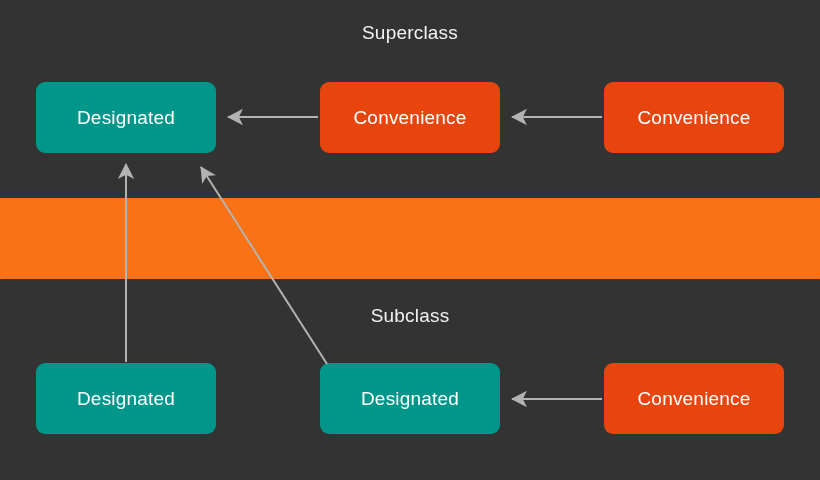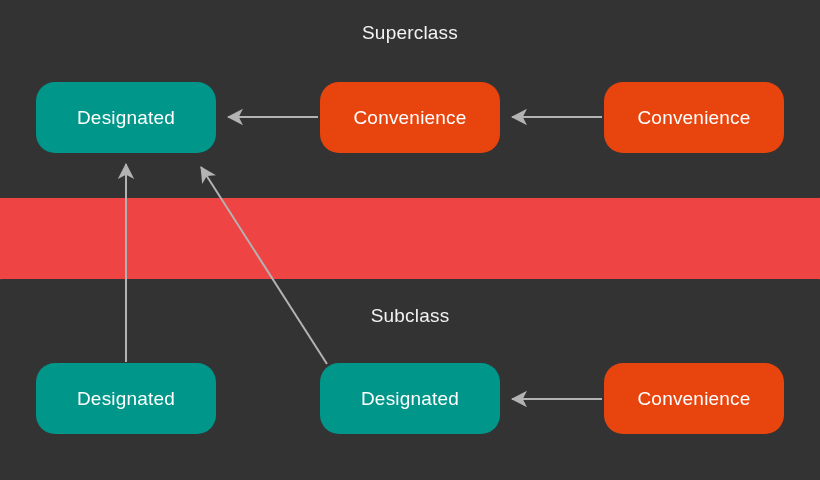--- a/index.html
+++ b/index.html
@@ -11,21 +11,21 @@
   body {
     width: 820px;
     height: 480px;
     overflow: hidden;
     font-family: "Liberation Sans", "DejaVu Sans", sans-serif;
   }
   #stage {
     position: relative;
     width: 820px;
     height: 480px;
-    background: #ef4444;
+    background: #f97316;
     text-decoration: underline;
   }
 
   
   .panel {
     position: absolute;
     left: -4px;
     width: 828px;
     background: #333333;
     border-radius: 6px;
@@ -50,21 +50,21 @@
     white-space: nowrap;
   }
   #title-superclass { top: 26px; }
   #title-subclass   { top: 26px; }
 
   
   .node {
     position: absolute;
     width: 180px;
     height: 71px;
-    border-radius: 19px;
+    border-radius: 9px;
     display: flex;
     align-items: center;
     justify-content: center;
     color: #ffffff;
     font-size: 19px;
     letter-spacing: 0.2px;
     white-space: nowrap;
     box-sizing: border-box;
   }
   .node.designated  { background: #00968a; }

